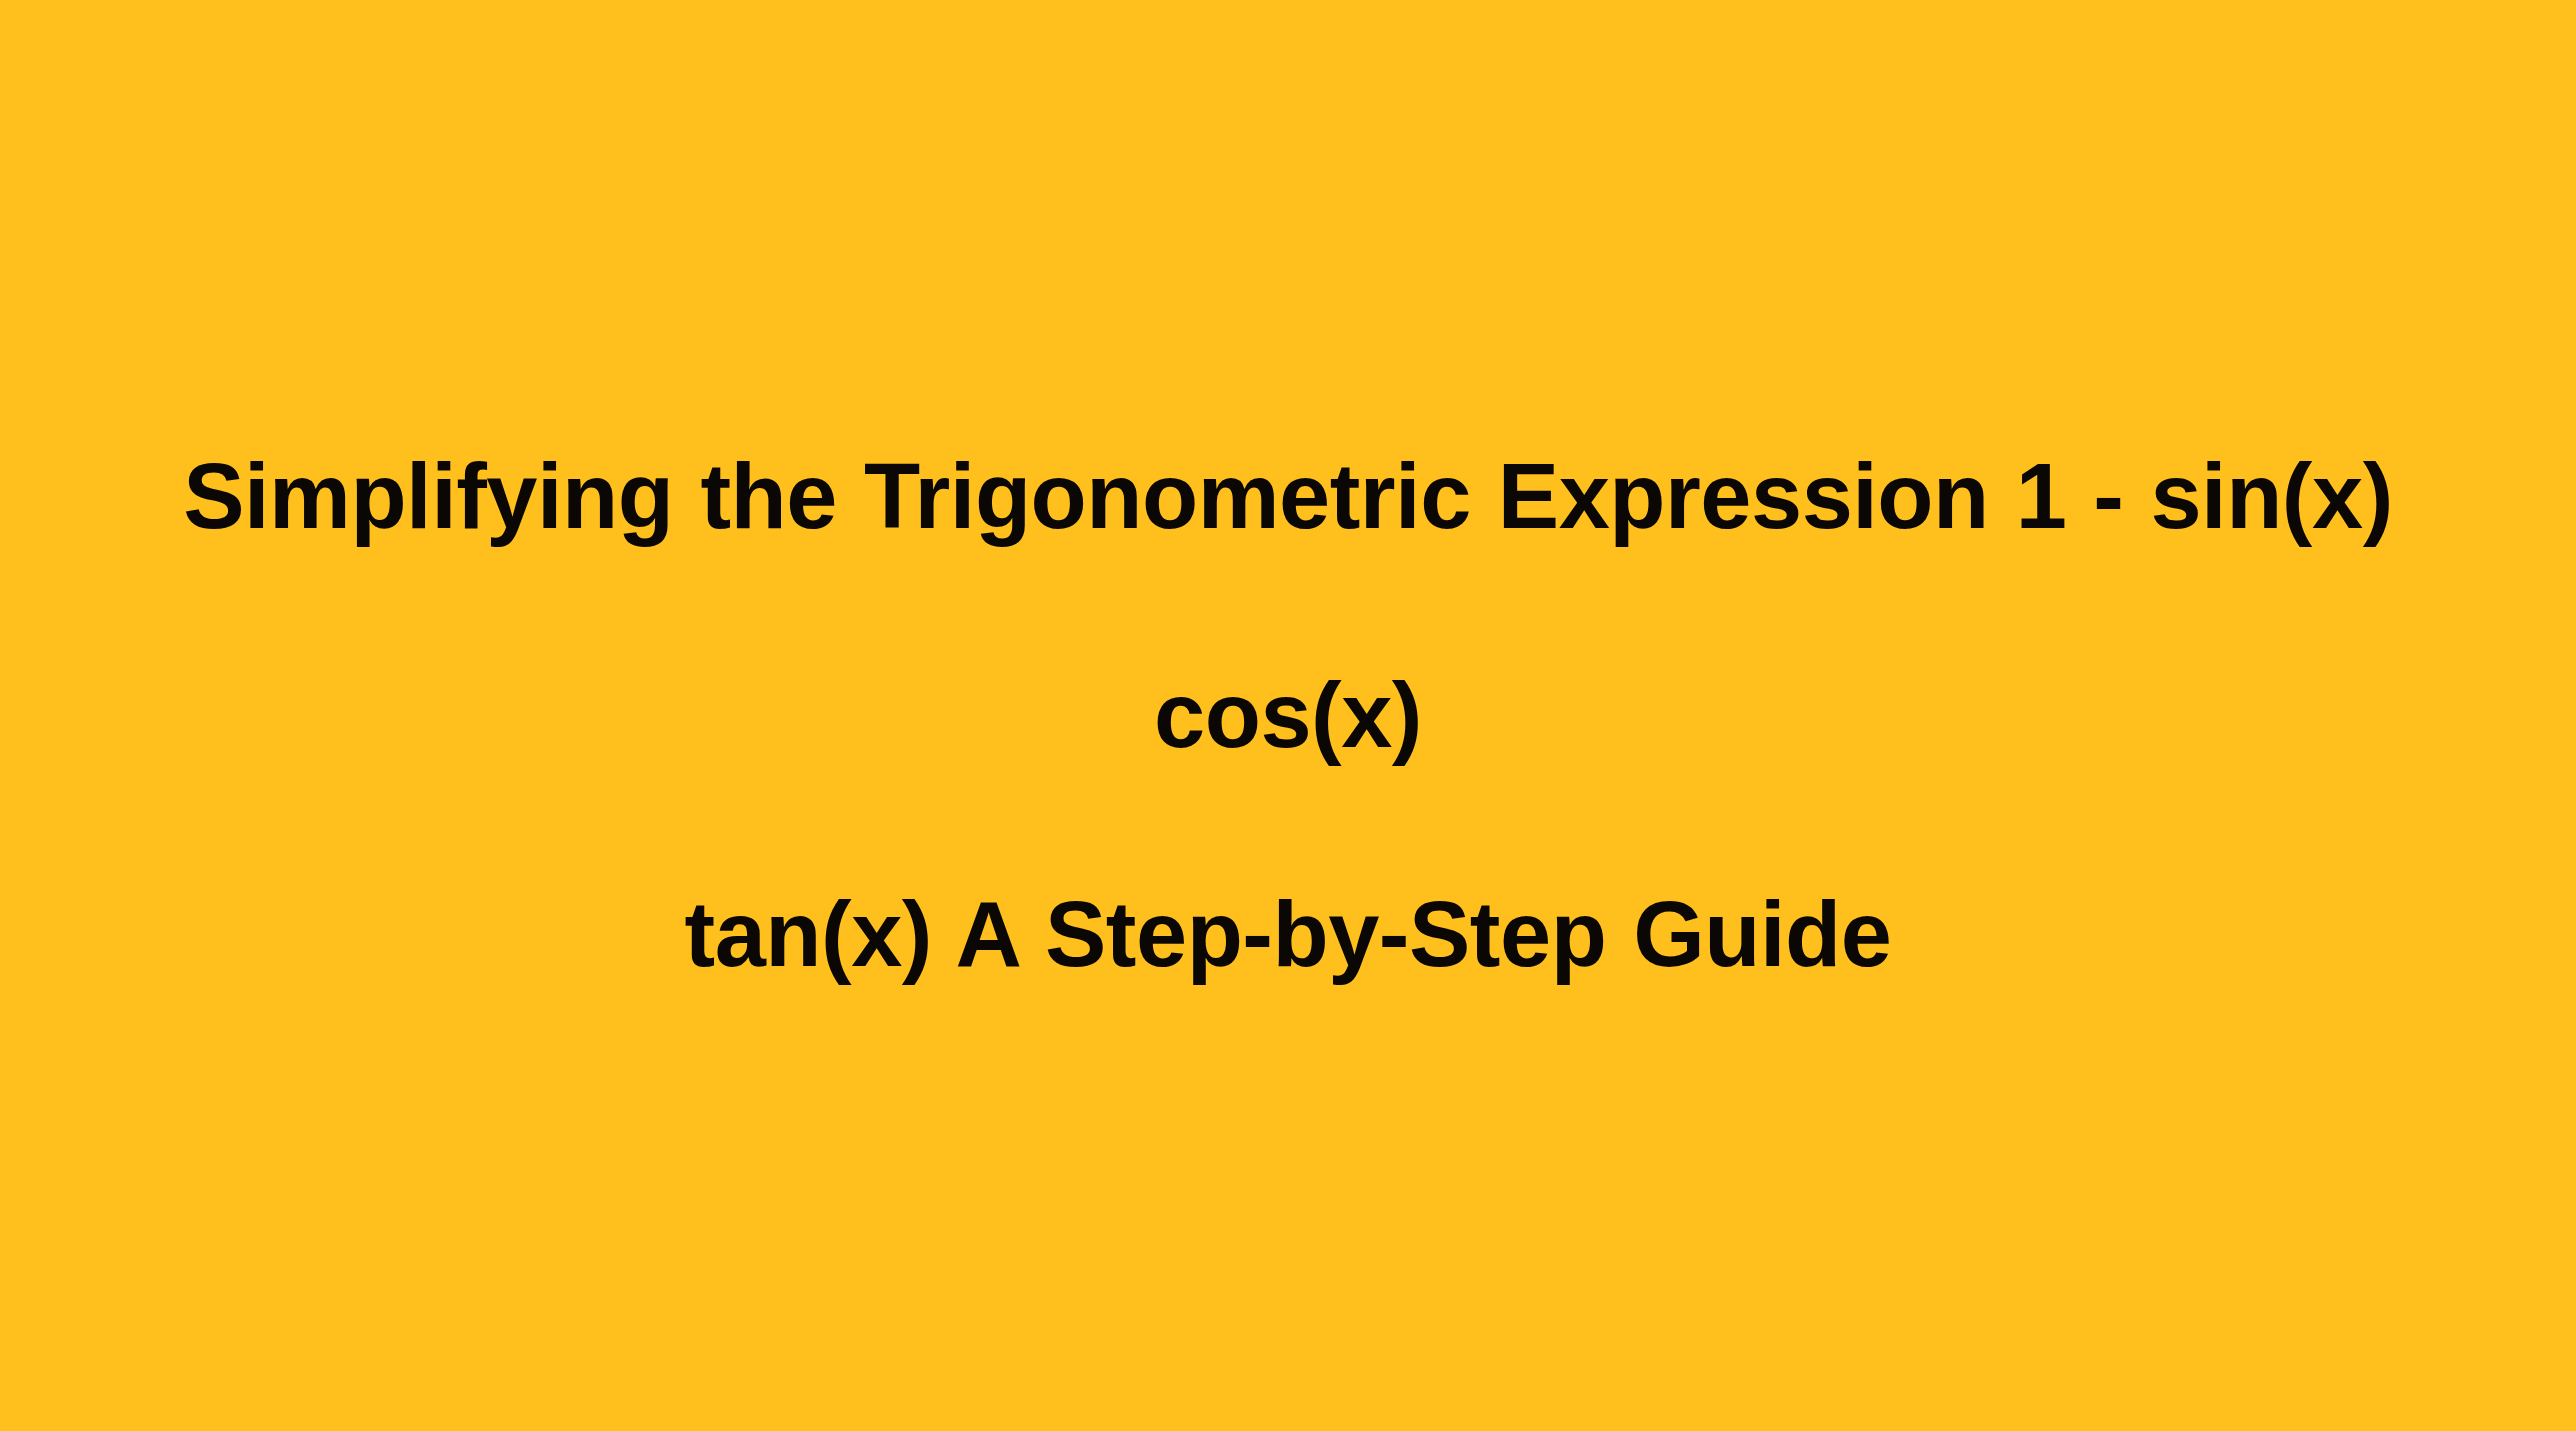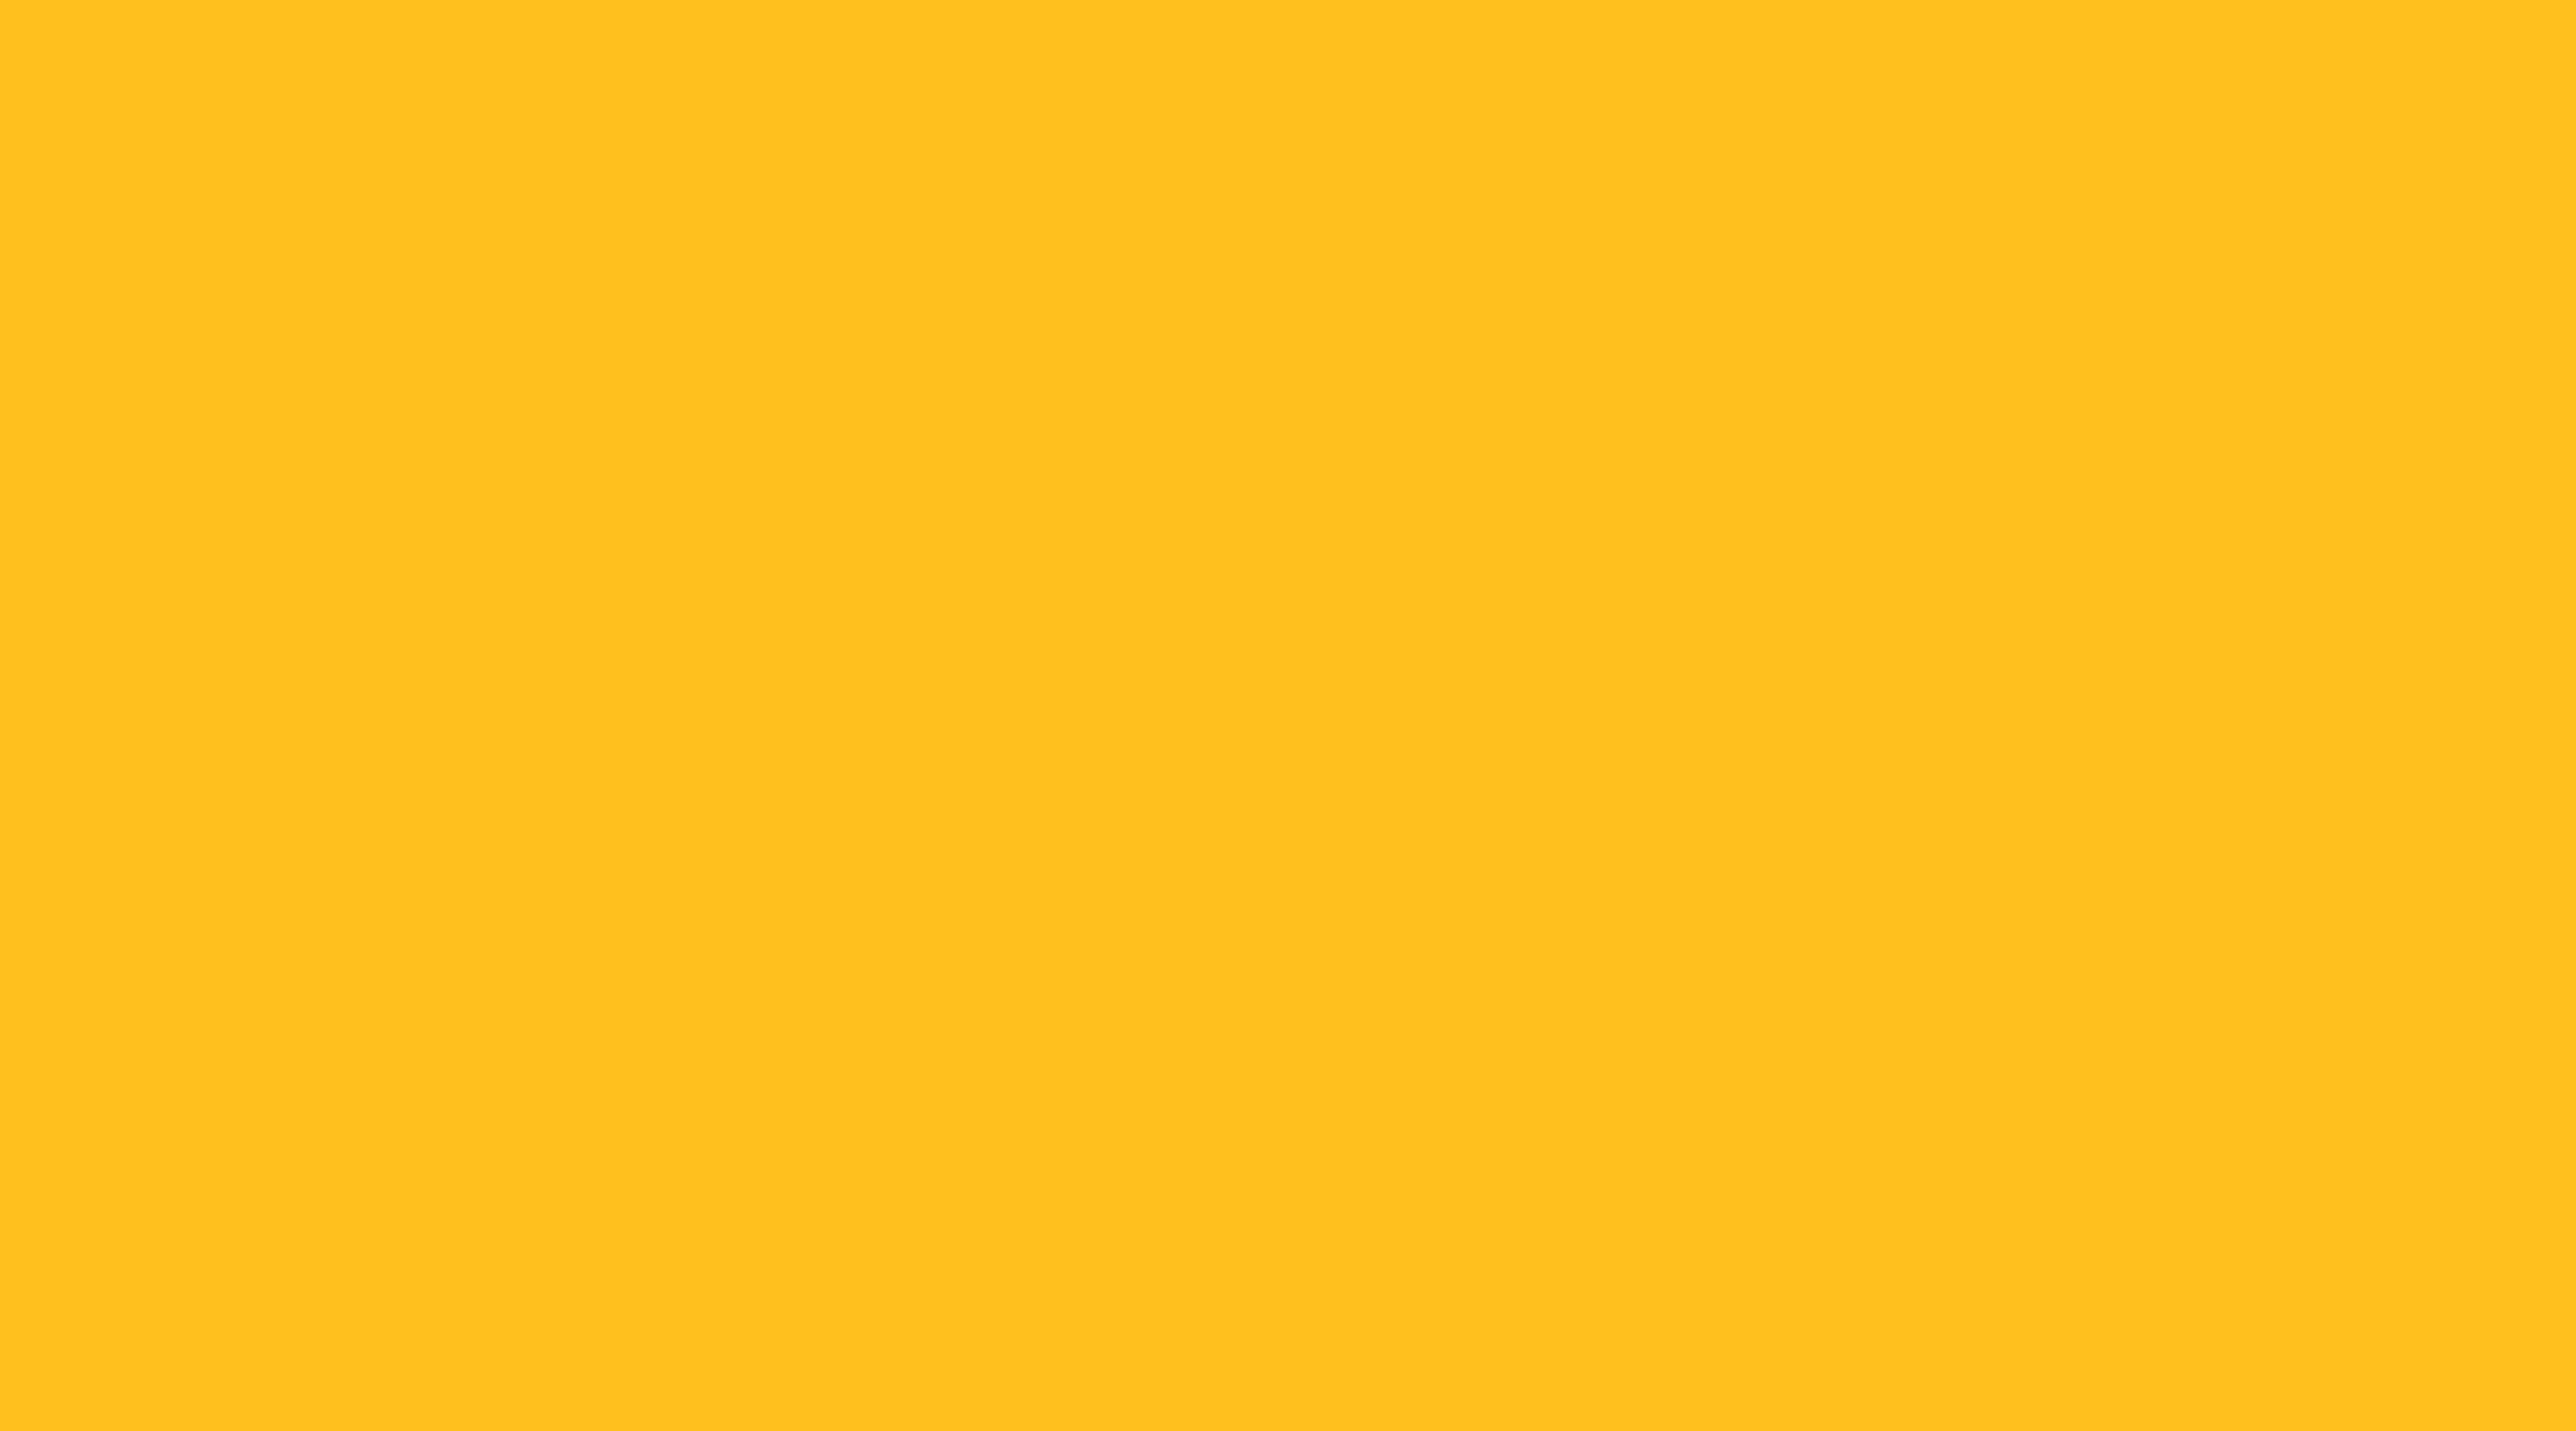--- a/index.html
+++ b/index.html
@@ -49,16 +49,18 @@
   .title-line {
     display: block;
   }
 </style>
 </head>
 <body>
 
 <div class="banner" style="background: rgb(255, 192, 30);">
   <div class="title-block">
     <h1 class="title-text" style="color: rgb(10, 7, 5);">
+      <span class="title-line">Simplifying the Trigonometric Expression 1 - sin(x) cos(x)</span>
+      <span class="title-line">tan(x) A Step-by-Step Guide</span>
     </h1>
   </div>
 </div>
 
 
 </body></html>

